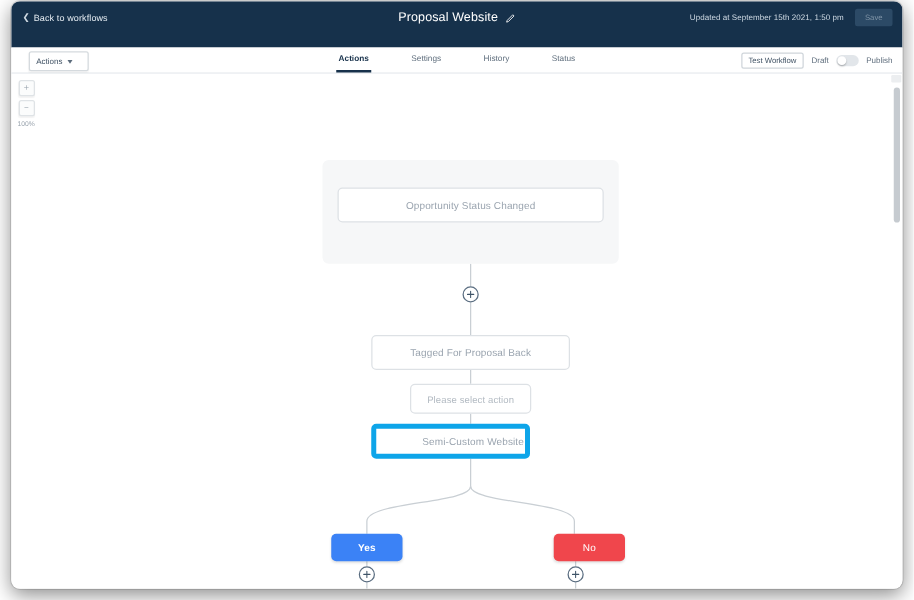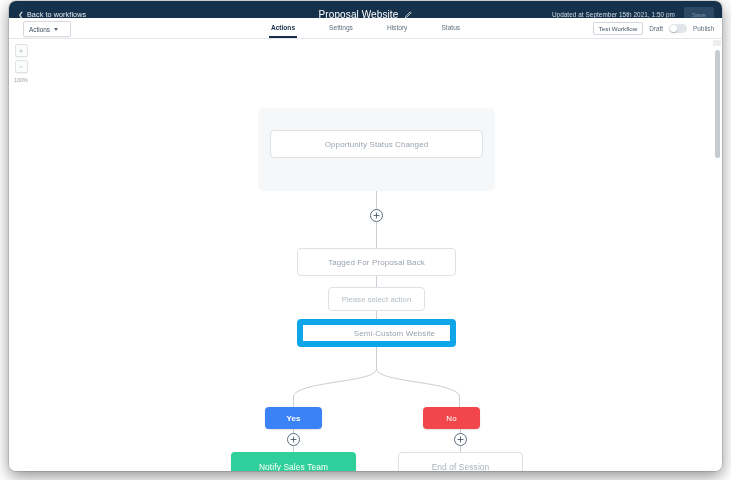--- a/index.html
+++ b/index.html
@@ -25,21 +25,21 @@
     background: #ffffff;
     border-radius: 7px;
     box-shadow: 0 0 0 1px rgba(0,0,0,0.10), 0 5px 16px rgba(0,0,0,0.45);
     overflow: hidden;
     display: flex;
     flex-direction: column;
   }
   
   .topbar {
     position: relative;
-    height: 17px;
+    height: 37px;
     background: #16314b;
     color: #ffffff;
     flex: 0 0 auto;
     display: flex;
     align-items: center;
     text-decoration: underline;
   }
   .back-link {
     position: absolute;
     left: 9px;
@@ -303,36 +303,36 @@
     color: #9aa4af;
   }
   .n-selectaction {
     left: 319px; top: 248px; width: 97px; height: 24px;
     background: #ffffff;
     border: 1px solid #dde1e5;
     color: #b2bac2;
     font-size: 7.6px;
   }
   .n-semicustom {
-    left: 288px; top: 280px; width: 159px; height: 28px;
-    background: #ffffff;
-    border: 6px solid #0ea5e9;
+    left: 288px; top: 280px; width: 127px; height: 28px;
+    background: #ffffff;
+    border: 4px solid #0ea5e9;
     color: #9aa4af;
     padding-left: 36px;
   }
   .n-yes {
     left: 256px; top: 368px; width: 57px; height: 22px;
     background: #3b82f6;
     color: #ffffff;
     font-size: 8px;
     box-shadow: 0 1px 2px rgba(0,0,0,0.12);
     font-weight: bold;
   }
   .n-no {
-    left: 414px; top: 368px; width: 57px; height: 22px;
+    left: 434px; top: 368px; width: 57px; height: 22px;
     background: #f0464c;
     color: #ffffff;
     font-size: 8px;
     box-shadow: 0 1px 2px rgba(0,0,0,0.12);
   }
   .n-notify {
     left: 222px; top: 413px; width: 125px; height: 30px;
     background: #2ecf9b;
     color: #ffffff;
     font-size: 8.4px;

